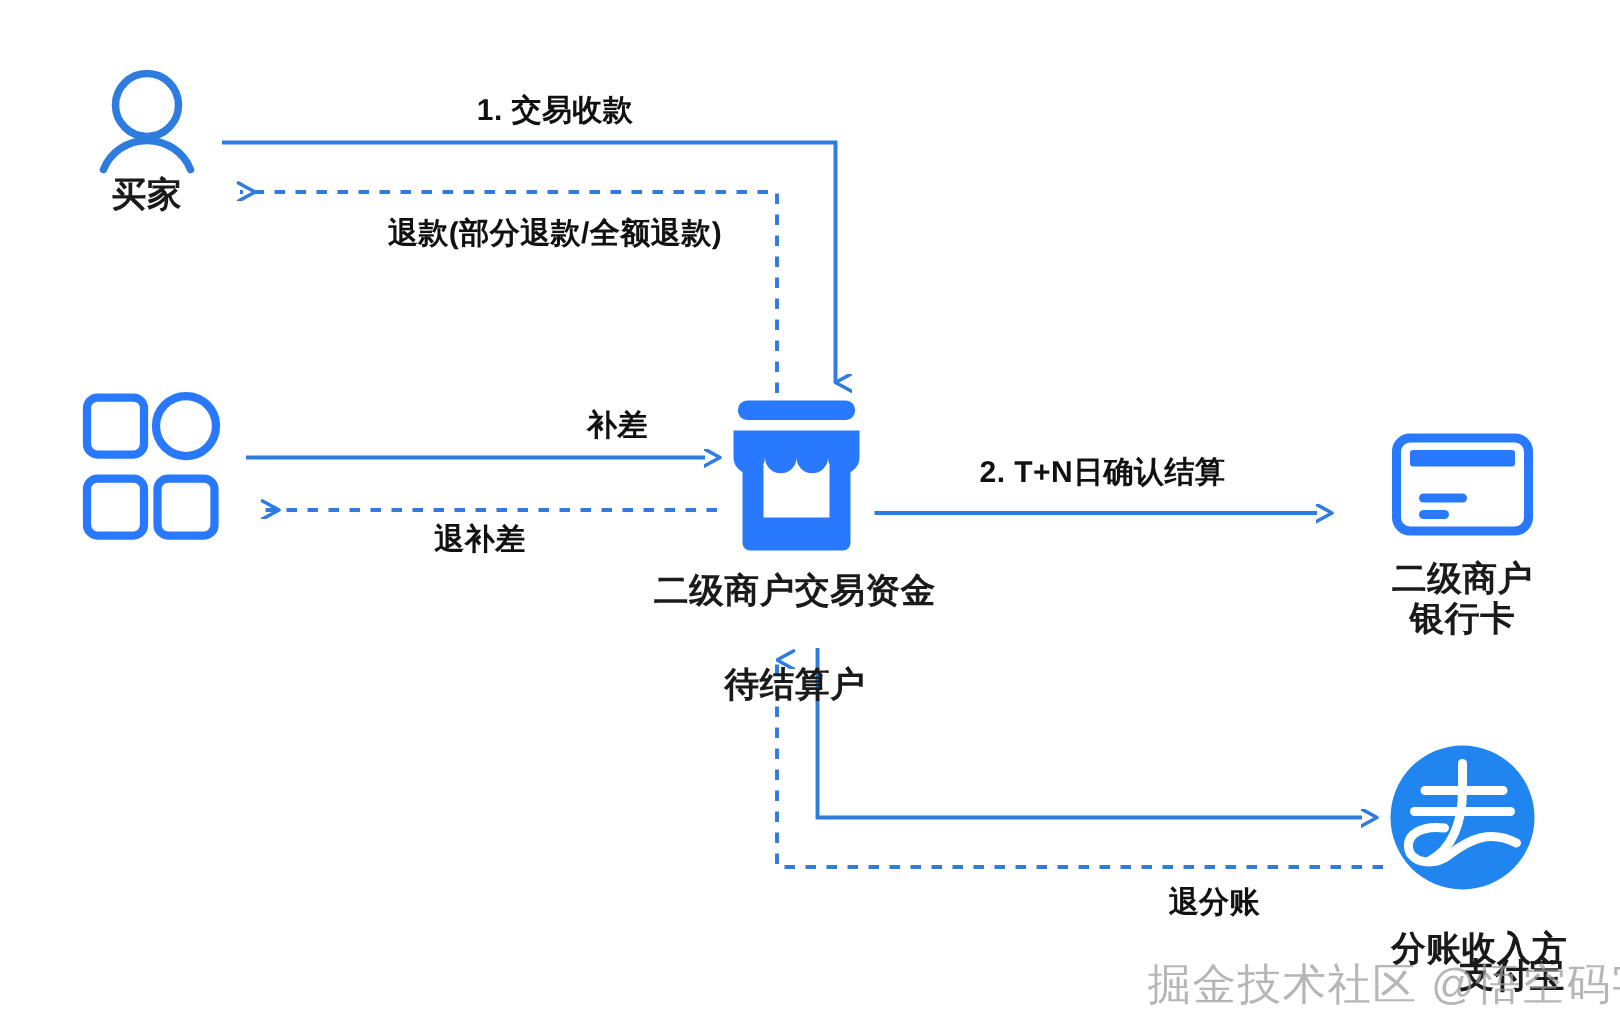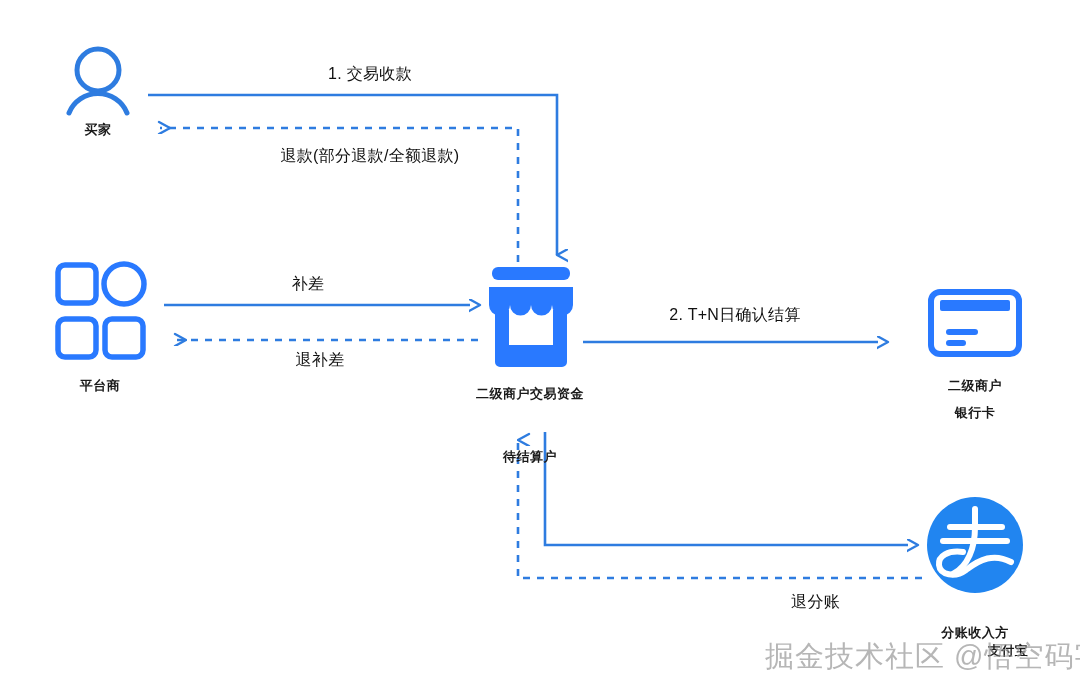--- a/index.html
+++ b/index.html
@@ -21,32 +21,32 @@
     position: absolute;
     left: 0;
     top: 0;
     width: 1080px;
     height: 684px;
   }
   .node-label {
     position: absolute;
     text-align: center;
     color: #1a1a1a;
-    font-size: 13px;
+    font-size: 23px;
     font-weight: 700;
     line-height: 27px;
     letter-spacing: 0.5px;
     white-space: nowrap;
   }
   .edge-label {
     position: absolute;
     text-align: center;
     color: #111111;
-    font-size: 16px;
-    font-weight: 400;
+    font-size: 20px;
+    font-weight: 700;
     line-height: 20px;
     letter-spacing: 0.3px;
     white-space: nowrap;
   }
   .watermark {
     position: absolute;
     font-size: 29px;
     font-weight: 400;
     color: #9a9a9a;
     opacity: 0.72;
@@ -125,36 +125,35 @@
       <path d="M950,527 L1002,527" stroke="#ffffff" stroke-width="6" stroke-linecap="round" fill="none"></path>
       <path d="M943,541 L1007,541" stroke="#ffffff" stroke-width="6" stroke-linecap="round" fill="none"></path>
       <path d="M975,527 C975,548 968,566 953,574" stroke="#ffffff" stroke-width="6" stroke-linecap="round" fill="none"></path>
       <path d="M963,552 C948,550 938,556 939,565 C940,575 955,578 966,570
                C980,559 994,553 1011,562" stroke="#ffffff" stroke-width="6" stroke-linecap="round" fill="none"></path>
     </g>
   </svg>
 
   <div class="node-label" style="left:38px; top:116px; width:120px;">买家</div>
 
-  <div class="node-label" style="left:40px; top:372px; width:120px;">平台商</div>
 
   <div class="node-label" style="left:430px; top:380px; width:200px;">二级商户交易资金</div>
   <div class="node-label" style="left:430px; top:407px; width:200px;margin-top:36px;">待结算户</div>
 
   <div class="node-label" style="left:915px; top:372px; width:120px;">二级商户</div>
   <div class="node-label" style="left:915px; top:399px; width:120px;">银行卡</div>
 
-  <div class="node-label" style="left:905px; top:619px; width:140px;">分账收入方</div>
+  <div class="node-label" style="left:905px; top:619px; width:140px;text-align:right;">分账收入方</div>
   <div class="node-label" style="left:938px; top:637px; width:140px;">支付宝</div>
 
   <div class="edge-label" style="left:245px; top:64px; width:250px;">1. 交易收款</div>
 
   <div class="edge-label" style="left:210px; top:146px; width:320px;">退款(部分退款/全额退款)</div>
 
-  <div class="edge-label" style="left:208px; top:274px; width:200px;">补差</div>
+  <div class="edge-label" style="left:232px; top:274px; width:200px;text-align:right;">补差</div>
 
   <div class="edge-label" style="left:220px; top:350px; width:200px;">退补差</div>
 
   <div class="edge-label" style="left:600px; top:305px; width:270px;">2. T+N日确认结算</div>
 
 
   <div class="edge-label" style="left:670px; top:592px; width:170px;text-align:right;">退分账</div>
 
   <div class="watermark" style="left:765px; top:637px;">掘金技术社区 @悟空码字</div>
 

